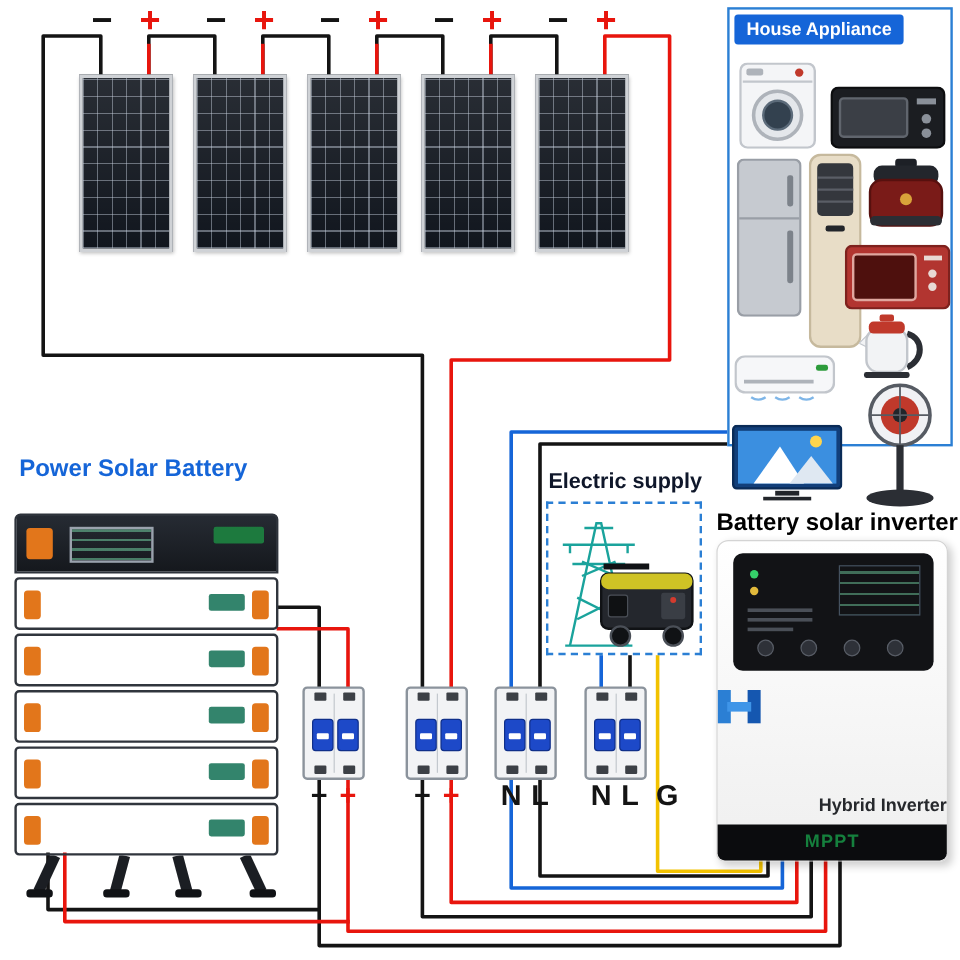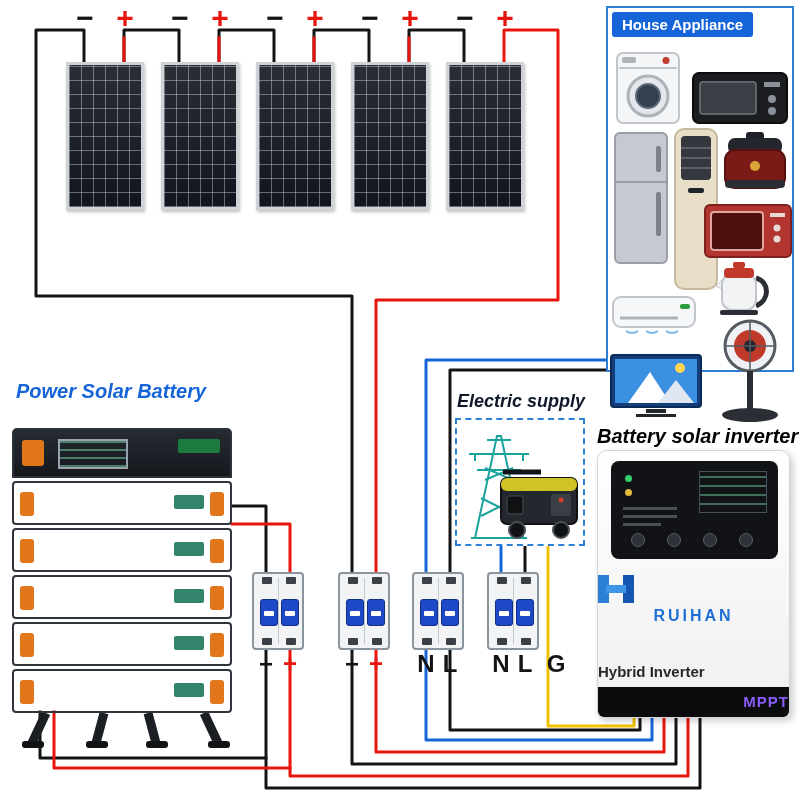--- a/index.html
+++ b/index.html
@@ -17,21 +17,21 @@
       linear-gradient(rgba(255,255,255,.10),rgba(255,255,255,0)),
       repeating-linear-gradient(0deg, rgba(200,210,225,.45) 0 1px, transparent 1px 14px),
       repeating-linear-gradient(90deg, rgba(200,210,225,.45) 0 1px, transparent 1px 12px);
     box-shadow:1px 2px 3px rgba(0,0,0,.25);}
   .pol{position:absolute;top:2px;width:22px;text-align:center;z-index:2;
        font-weight:bold;font-size:30px;line-height:32px;}
   .pol.minus{color:#141414;}
   .pol.plus{color:#e8150d;}
 
   
-  .title{position:absolute;z-index:3;font-weight:bold;font-style:italic;}
+  .title{position:absolute;z-index:3;font-weight:bold;}
   .t-battery{left:16px;top:380px;font-size:20px;color:#1565d8;}
   .t-esupply{left:457px;top:391px;font-size:18px;color:#0f172a;}
   .t-inverter{left:597px;top:425px;font-size:20px;color:#000;}
 
   
   .battery{position:absolute;left:12px;top:428px;width:220px;z-index:2;}
   .bat-top{position:relative;height:50px;background:linear-gradient(#262b33,#15181d);
            border:2px solid #2e333b;border-radius:5px 5px 0 0;}
   .bat-screen{position:absolute;left:44px;top:9px;width:70px;height:30px;
       background:linear-gradient(#16406e,#0a2138);border:2px solid #9aa2ad;
@@ -84,24 +84,24 @@
       background:linear-gradient(#16406e,#0a2138);
       background-image:repeating-linear-gradient(180deg, rgba(120,220,170,.45) 4px 6px, transparent 6px 13px);}
   .inv-led{position:absolute;width:7px;height:7px;border-radius:50%;}
   .inv-led.g{left:14px;top:14px;background:#35d06a;}
   .inv-led.y{left:14px;top:28px;background:#e2b93b;}
   .inv-line{position:absolute;left:12px;width:54px;height:3px;background:#4a4f57;}
   .inv-btn{position:absolute;top:72px;width:14px;height:14px;border-radius:50%;
       background:#2e3138;border:1px solid #585d66;}
   .inv-logo{position:absolute;left:0;right:0;top:124px;text-align:center;}
   .inv-brand{margin-top:4px;font-weight:bold;font-size:16px;letter-spacing:3px;color:#1e6fd6;}
-  .inv-name{position:absolute;left:0;right:0;top:212px;text-align:left;
+  .inv-name{position:absolute;left:0;right:0;top:212px;text-align:right;
       font-weight:bold;font-size:15px;color:#26282c;}
   .inv-foot{position:absolute;left:0;right:0;bottom:0;height:30px;background:#0b0c0e;
-      border-radius:0 0 6px 6px;color:#8b5cf6;text-align:right;line-height:30px;
+      border-radius:0 0 6px 6px;color:#15803d;text-align:center;line-height:30px;
       font-weight:bold;font-size:15px;letter-spacing:1px;}
 </style>
 </head>
 <body>
 
 <div class="stage">
 
   <svg class="wires" width="800" height="800">
 
     <polyline points="84,62 84,30 36,30 36,296 352,296 352,572" stroke="#141414"></polyline>
@@ -383,19 +383,18 @@
       <span class="inv-btn" style="left:56px"></span>
       <span class="inv-btn" style="left:92px"></span>
       <span class="inv-btn" style="left:128px"></span>
     </div>
     <div class="inv-logo">
       <svg width="36" height="28">
         <rect x="0" y="0" width="11" height="28" fill="#2b7fd4"></rect>
         <rect x="25" y="0" width="11" height="28" fill="#1557b0"></rect>
         <rect x="8" y="10" width="20" height="8" fill="#3f95e8"></rect>
       </svg>
-      <div class="inv-brand">RUIHAN</div>
     </div>
     <div class="inv-name">Hybrid Inverter</div>
     <div class="inv-foot">MPPT</div>
   </div>
 
 </div>
 
 </body></html>

